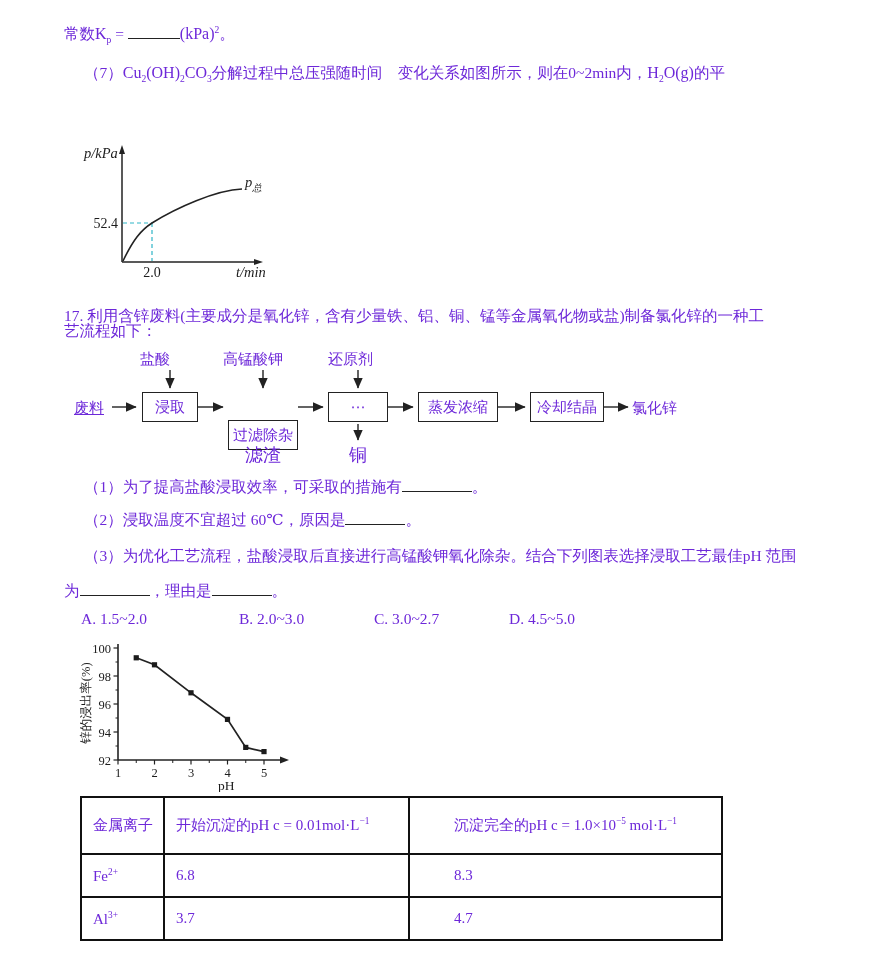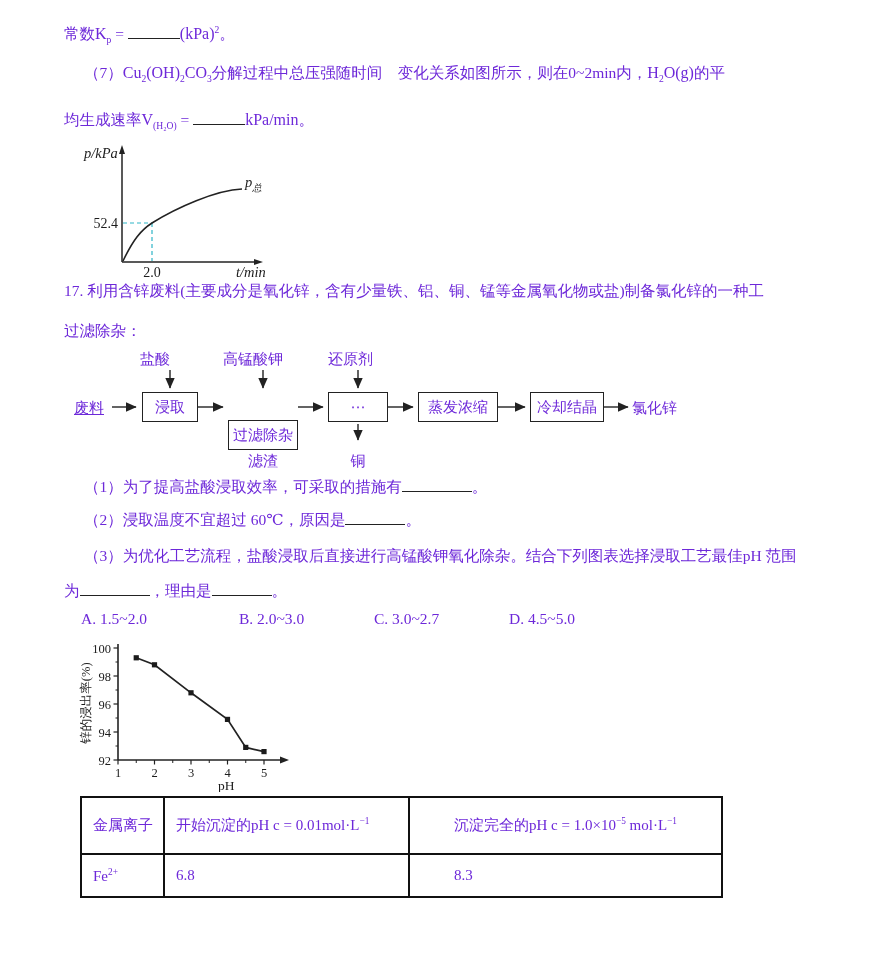--- a/index.html
+++ b/index.html
@@ -19,21 +19,21 @@
   .curve{fill:none;stroke:#222;stroke-width:1.6;}
   .guide{stroke:#2fb5c7;stroke-width:1.2;stroke-dasharray:4 3;}
   .num{font-family:"Liberation Serif","DejaVu Serif",serif;font-size:14px;fill:#1c1c1c;}
   .axlab{font-family:"Liberation Serif","DejaVu Serif",serif;font-size:14.5px;fill:#1c1c1c;}
   .it{font-style:italic;}
   
   #flow{position:absolute;left:60px;top:350px;width:640px;height:112px;}
   .fbox{position:absolute;top:42px;height:30px;border:1.6px solid #222;box-sizing:border-box;
         display:flex;align-items:center;justify-content:center;font-size:15px;background:#fff;}
   .ftop{position:absolute;top:0;height:18px;font-size:15px;}
-  .fbot{position:absolute;top:93px;height:18px;text-align:center;font-size:15px;margin-top:9px;}
+  .fbot{position:absolute;top:93px;height:18px;text-align:center;font-size:18px;}
   .fside{position:absolute;top:49px;font-size:15px;}
   .flow-arrow{stroke:#222;stroke-width:1.4;}
   
   #options{position:absolute;left:81px;top:610px;width:620px;height:22px;font-size:15.5px;}
   #options span{position:absolute;top:0;}
   
   #ion-table{position:absolute;left:80px;top:796px;border-collapse:collapse;table-layout:fixed;}
   #ion-table td{border:2px solid #111;padding:0 0 0 11px;font-size:15px;vertical-align:middle;background:#fff;}
   #ion-table .c1{width:70px;}
   #ion-table .c2{width:232px;}
@@ -44,39 +44,38 @@
 </style>
 </head>
 <body>
 
 <div id="page">
 
   <div class="abs line" style="left:64px;top:24px;"><span>常数</span><span class="latin">K</span><sub>p</sub><span> = </span><span class="blank w52"></span><span class="latin">(kPa)</span><sup>2</sup><span>。</span></div>
 
   <div class="abs line" style="left:84px;top:63px;"><span>（7）</span><span class="latin">Cu</span><sub>2</sub><span class="latin">(OH)</span><sub>2</sub><span class="latin">CO</span><sub>3</sub><span>分解过程中总压强随时间　变化关系如图所示，则在0~2min内，</span><span class="latin">H</span><sub>2</sub><span class="latin">O(g)</span><span>的平</span></div>
 
-  <div class="abs line" style="left:64px;top:110px;"><span>均生成速率</span><span class="latin">V</span><sub>(H₂O)</sub><span> = </span><span class="blank w52"></span><span class="latin">kPa/min</span><span>。</span></div>
 
   <svg class="abs" style="left:78px;top:140px;" width="200" height="142" viewBox="0 0 200 142">
     <text x="6" y="18" class="axlab it">p/kPa</text>
     <line x1="44" y1="10" x2="44" y2="122" class="ax"></line>
     <polygon points="44,5 41,14 47,14" fill="#222"></polygon>
     <line x1="44" y1="122" x2="180" y2="122" class="ax"></line>
     <polygon points="185,122 176,119 176,125" fill="#222"></polygon>
     <line x1="45" y1="83" x2="74" y2="83" class="guide"></line>
     <line x1="74" y1="83" x2="74" y2="121" class="guide"></line>
     <path d="M45,121 C 55,100 63,90 74,83 C 98,68 138,50 164,49" class="curve"></path>
     <text x="167" y="47" class="axlab it"><tspan>p</tspan><tspan dy="3.5" font-size="9.5">总</tspan></text>
     <text x="40" y="88" text-anchor="end" class="num">52.4</text>
     <text x="74" y="137" text-anchor="middle" class="num">2.0</text>
     <text x="158" y="137" class="axlab it">t/min</text>
   </svg>
 
-  <div class="abs line" style="left:64px;top:281px;">17. 利用含锌废料(主要成分是氧化锌，含有少量铁、铝、铜、锰等金属氧化物或盐)制备氯化锌的一种工</div>
-  <div class="abs line" style="left:64px;top:321px;">过滤除杂：</div>
+  <div class="abs line" style="left:64px;top:306px;">17. 利用含锌废料(主要成分是氧化锌，含有少量铁、铝、铜、锰等金属氧化物或盐)制备氯化锌的一种工</div>
+  <div class="abs line" style="left:64px;top:321px;">艺流程如下：</div>
 
   <div id="flow">
     <svg width="640" height="112" style="position:absolute;left:0;top:0;">
       <defs>
         <marker id="arrow" markerWidth="9" markerHeight="8" refX="7.5" refY="3.5" orient="auto">
           <path d="M0,0 L8,3.5 L0,7 Z" fill="#222"></path>
         </marker>
       </defs>
       <line class="flow-arrow" x1="52" y1="57" x2="76" y2="57" marker-end="url(#arrow)"></line>
       <line class="flow-arrow" x1="138" y1="57" x2="163" y2="57" marker-end="url(#arrow)"></line>
@@ -164,16 +163,21 @@
         <tr class="hrow">
       <td class="c1">金属离子</td>
       <td class="c2"><span>开始沉淀的pH c = 0.01mol·L</span><sup>−1</sup></td>
       <td class="c3"><span>沉淀完全的pH c = 1.0×10</span><sup>−5</sup><span> mol·L</span><sup>−1</sup></td>
     </tr>
     <tr class="drow">
       <td class="c1 latin"><span>Fe</span><sup>2+</sup></td>
       <td class="c2 latin">6.8</td>
       <td class="c3 latin">8.3</td>
     </tr>
+    <tr class="drow">
+      <td class="c1 latin"><span>Al</span><sup>3+</sup></td>
+      <td class="c2 latin">3.7</td>
+      <td class="c3 latin">4.7</td>
+    </tr>
   </tbody>
     </table>
 
 </div>
 
 </body></html>

